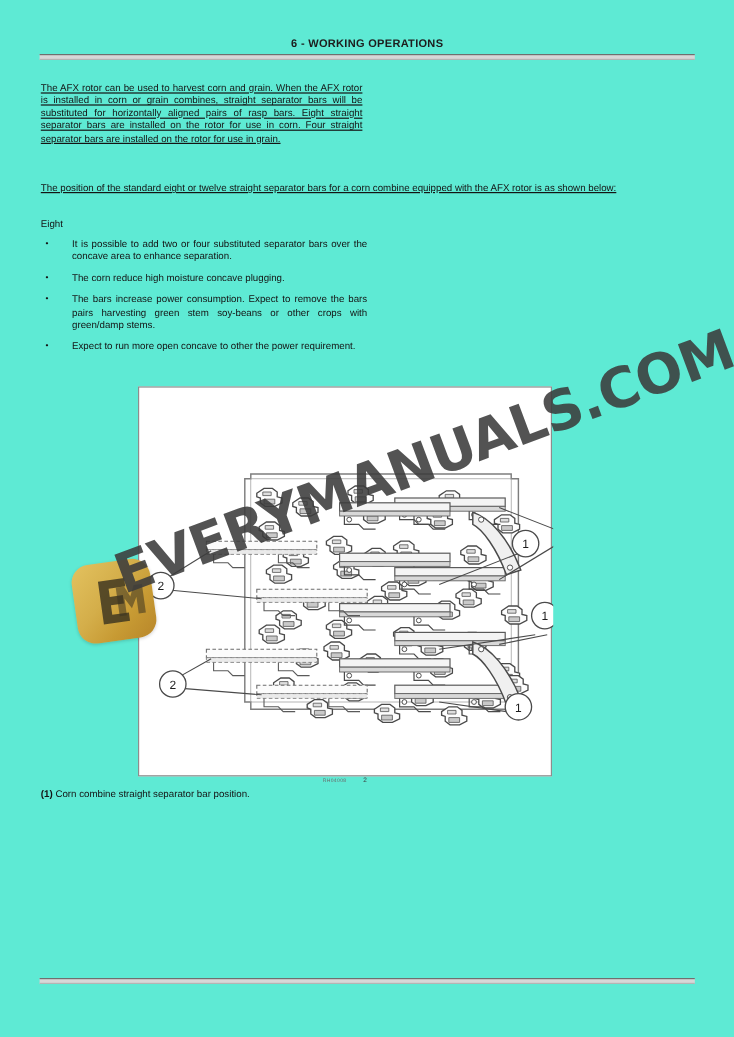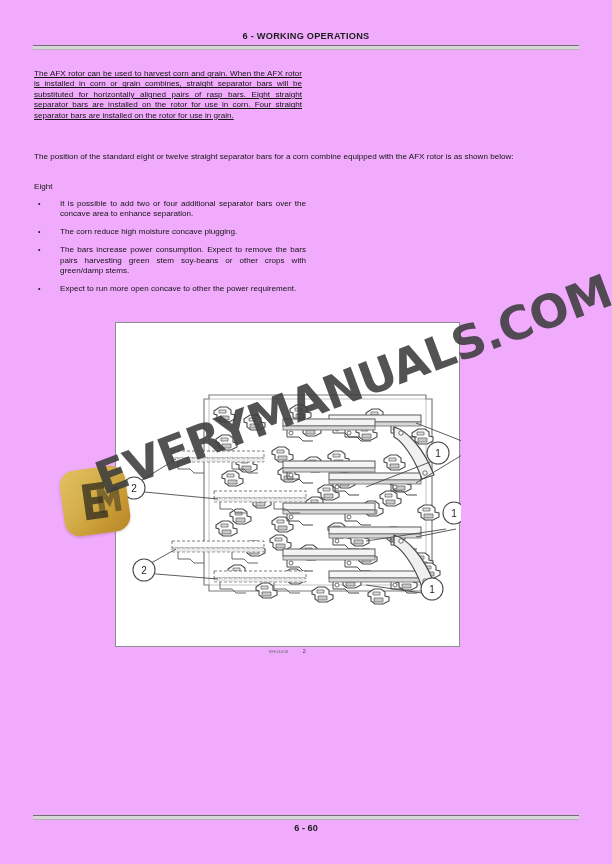--- a/index.html
+++ b/index.html
@@ -1,19 +1,19 @@
 <!DOCTYPE html>
 <html><head>
 <meta charset="utf-8">
 <title>Working Operations</title>
 <style>
   html,body{margin:0;padding:0;background:#8a8a8a;}
   body{font-family:"Liberation Sans",sans-serif;}
   .page{
-    position:relative;width:612px;height:864px;background:#f0abfc;
+    position:relative;width:612px;height:864px;background:#5eead4;
     margin:0 auto;overflow:hidden;
   }
   
   .header-title{
     position:absolute;left:0;top:31px;width:612px;text-align:center;
     font-size:9.2px;font-weight:bold;color:#1d1d1d;letter-spacing:.25px;
   }
   .rule{
     position:absolute;left:33px;width:546px;height:3px;
     border-top:1.6px solid #6f6f6f;border-bottom:1px solid #b4b4b4;
@@ -26,21 +26,21 @@
     font-size:9.2px;font-weight:bold;color:#1d1d1d;
   }
   
   .col-narrow{
     position:absolute;left:34px;width:268px;
     font-size:8.1px;line-height:10.45px;color:#141414;text-align:justify;
   }
   .para1{top:69px;text-decoration:underline;}
   .para2{
     position:absolute;left:34px;top:152px;width:545px;
-    font-size:8.1px;line-height:10.45px;color:#141414;text-align:justify;
+    font-size:8.1px;line-height:10.45px;color:#141414;text-align:justify;text-decoration:underline;
   }
   .option-label{
     position:absolute;left:34px;top:182px;
     font-size:8.1px;color:#141414;
   }
   .bullets{position:absolute;left:34px;top:199px;width:272px;}
   .bullet-row{display:flex;margin-bottom:7.5px;}
   .bullet-mark{
     width:26px;flex:0 0 26px;font-size:7px;color:#141414;
     line-height:10.45px;padding-left:4px;box-sizing:border-box;
@@ -97,21 +97,21 @@
 
   <div class="col-narrow para1">The AFX rotor can be used to harvest corn and grain. When the AFX rotor is installed in corn or grain combines, straight separator bars will be substituted for horizontally aligned pairs of rasp bars. Eight straight separator bars are installed on the rotor for use in corn.  Four straight separator bars are installed on the rotor for use in grain.</div>
 
   <div class="para2">The position of the standard eight or twelve straight separator bars for a corn combine equipped with the AFX rotor is as shown below:</div>
 
   <div class="option-label">Eight</div>
 
   <div class="bullets">
     <div class="bullet-row">
       <div class="bullet-mark">•</div>
-      <div class="bullet-text">It is possible to add two or four additional separator bars over the concave area to enhance separation.</div>
+      <div class="bullet-text">It is possible to add two or four substituted separator bars over the concave area to enhance separation.</div>
     </div>
     <div class="bullet-row">
       <div class="bullet-mark">•</div>
       <div class="bullet-text">The corn reduce high moisture concave plugging.</div>
     </div>
     <div class="bullet-row">
       <div class="bullet-mark">•</div>
       <div class="bullet-text">The bars increase power consumption.  Expect to remove the bars pairs harvesting green stem soy-beans or other crops with green/damp stems.</div>
     </div>
     <div class="bullet-row">
@@ -249,24 +249,24 @@
         <text x="28" y="251" text-anchor="middle" font-family="Liberation Sans, sans-serif" font-size="10" fill="#1d1d1d">2</text>
       </g>
     </svg>
   </div>
 
   <div class="fig-id">
     <span>RH04008</span><span class="num">2</span>
   </div>
 
   <div class="caption">
+    <p class="cap-line"><b>(1)</b><span> Corn combine straight separator bar position.</span></p>
   </div>
 
   <div class="rule rule-bottom"></div>
-  <div class="footer-page">6 - 60</div>
 
   <div class="watermark">
     <div class="wm-logo">
       <svg width="66" height="66" viewBox="0 0 66 66">
         <path d="M44,15 L22,15 L22,51 L44,51 L44,44 L30,44 L30,36 L41,36 L41,29 L30,29 L30,22 L44,22 Z" fill="#3a3320" opacity="0.82"></path>
         <path d="M36,22 L36,46 L42,46 L42,32 L47,41 L52,32 L52,46 L58,46 L58,22 L51,22 L47,31 L43,22 Z" fill="#3a3320" opacity="0.55"></path>
       </svg>
     </div>
     <div class="wm-text">EVERYMANUALS.COM</div>
   </div>

